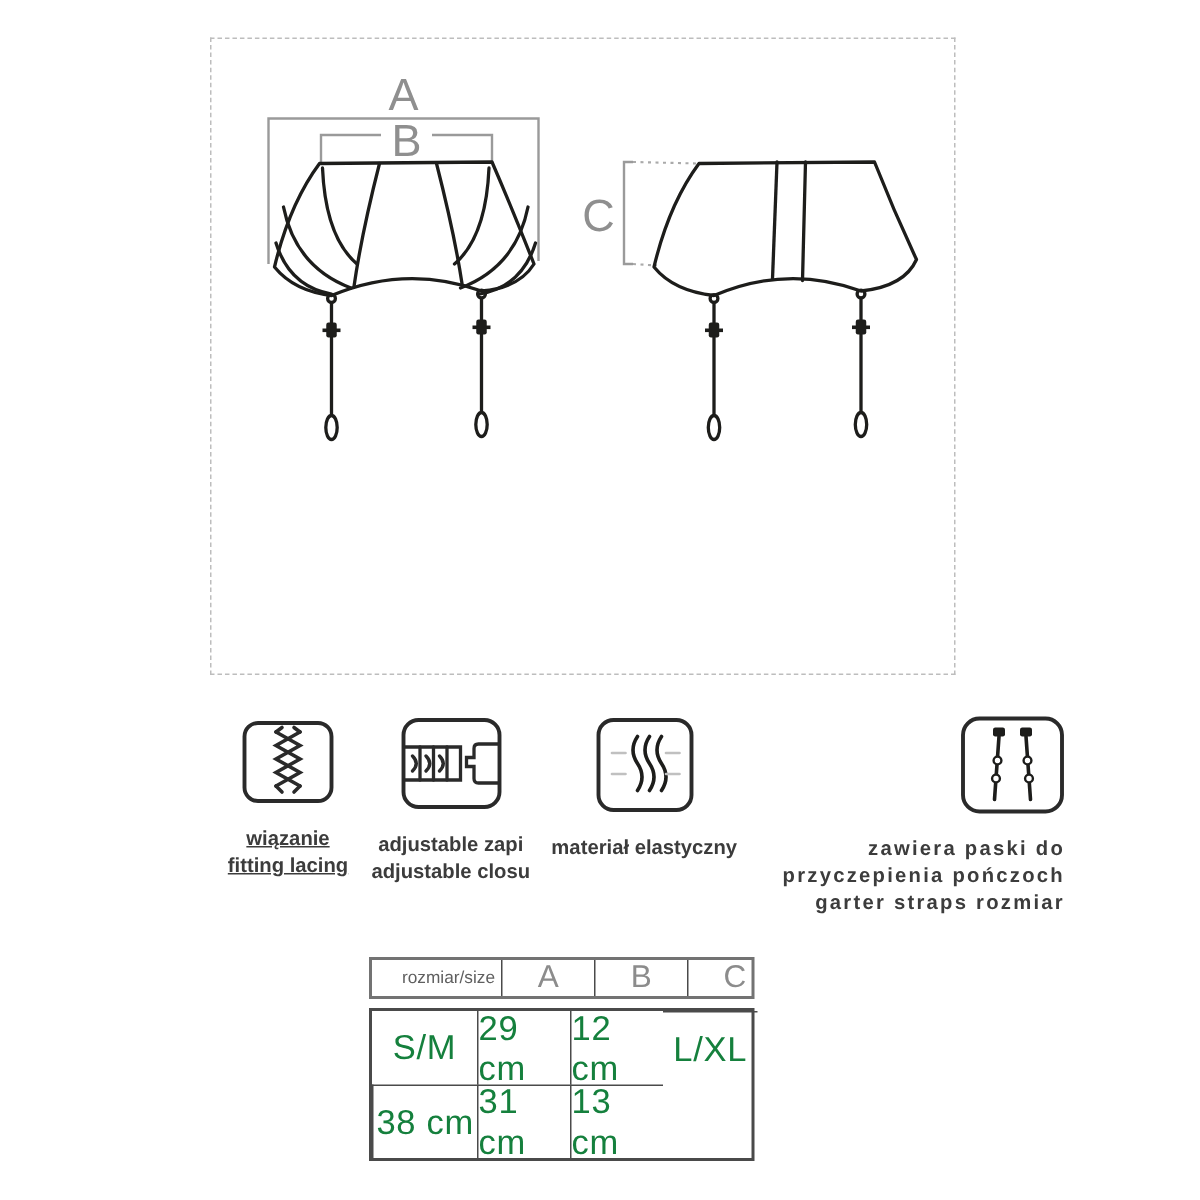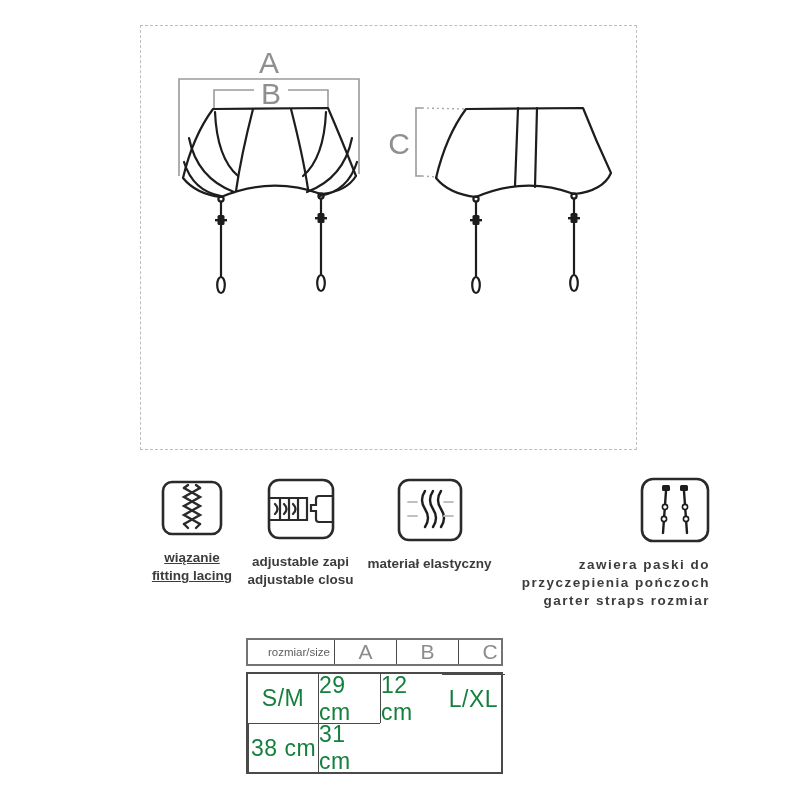--- a/index.html
+++ b/index.html
@@ -218,16 +218,17 @@
       <div class="cell col-letter">B</div>
       <div class="cell col-letter">C</div>
     </div>
     <div class="tbl-body">
       <div class="cell r0 c0">S/M</div>
       <div class="cell r0">29 cm</div>
       <div class="cell r0">12 cm</div>
       <div class="cell c0">L/XL</div>
       <div class="cell">38 cm</div>
       <div class="cell">31 cm</div>
+      <div class="cell">13 cm</div>
     </div>
   </div>
 
 </div>
 
 </body></html>

